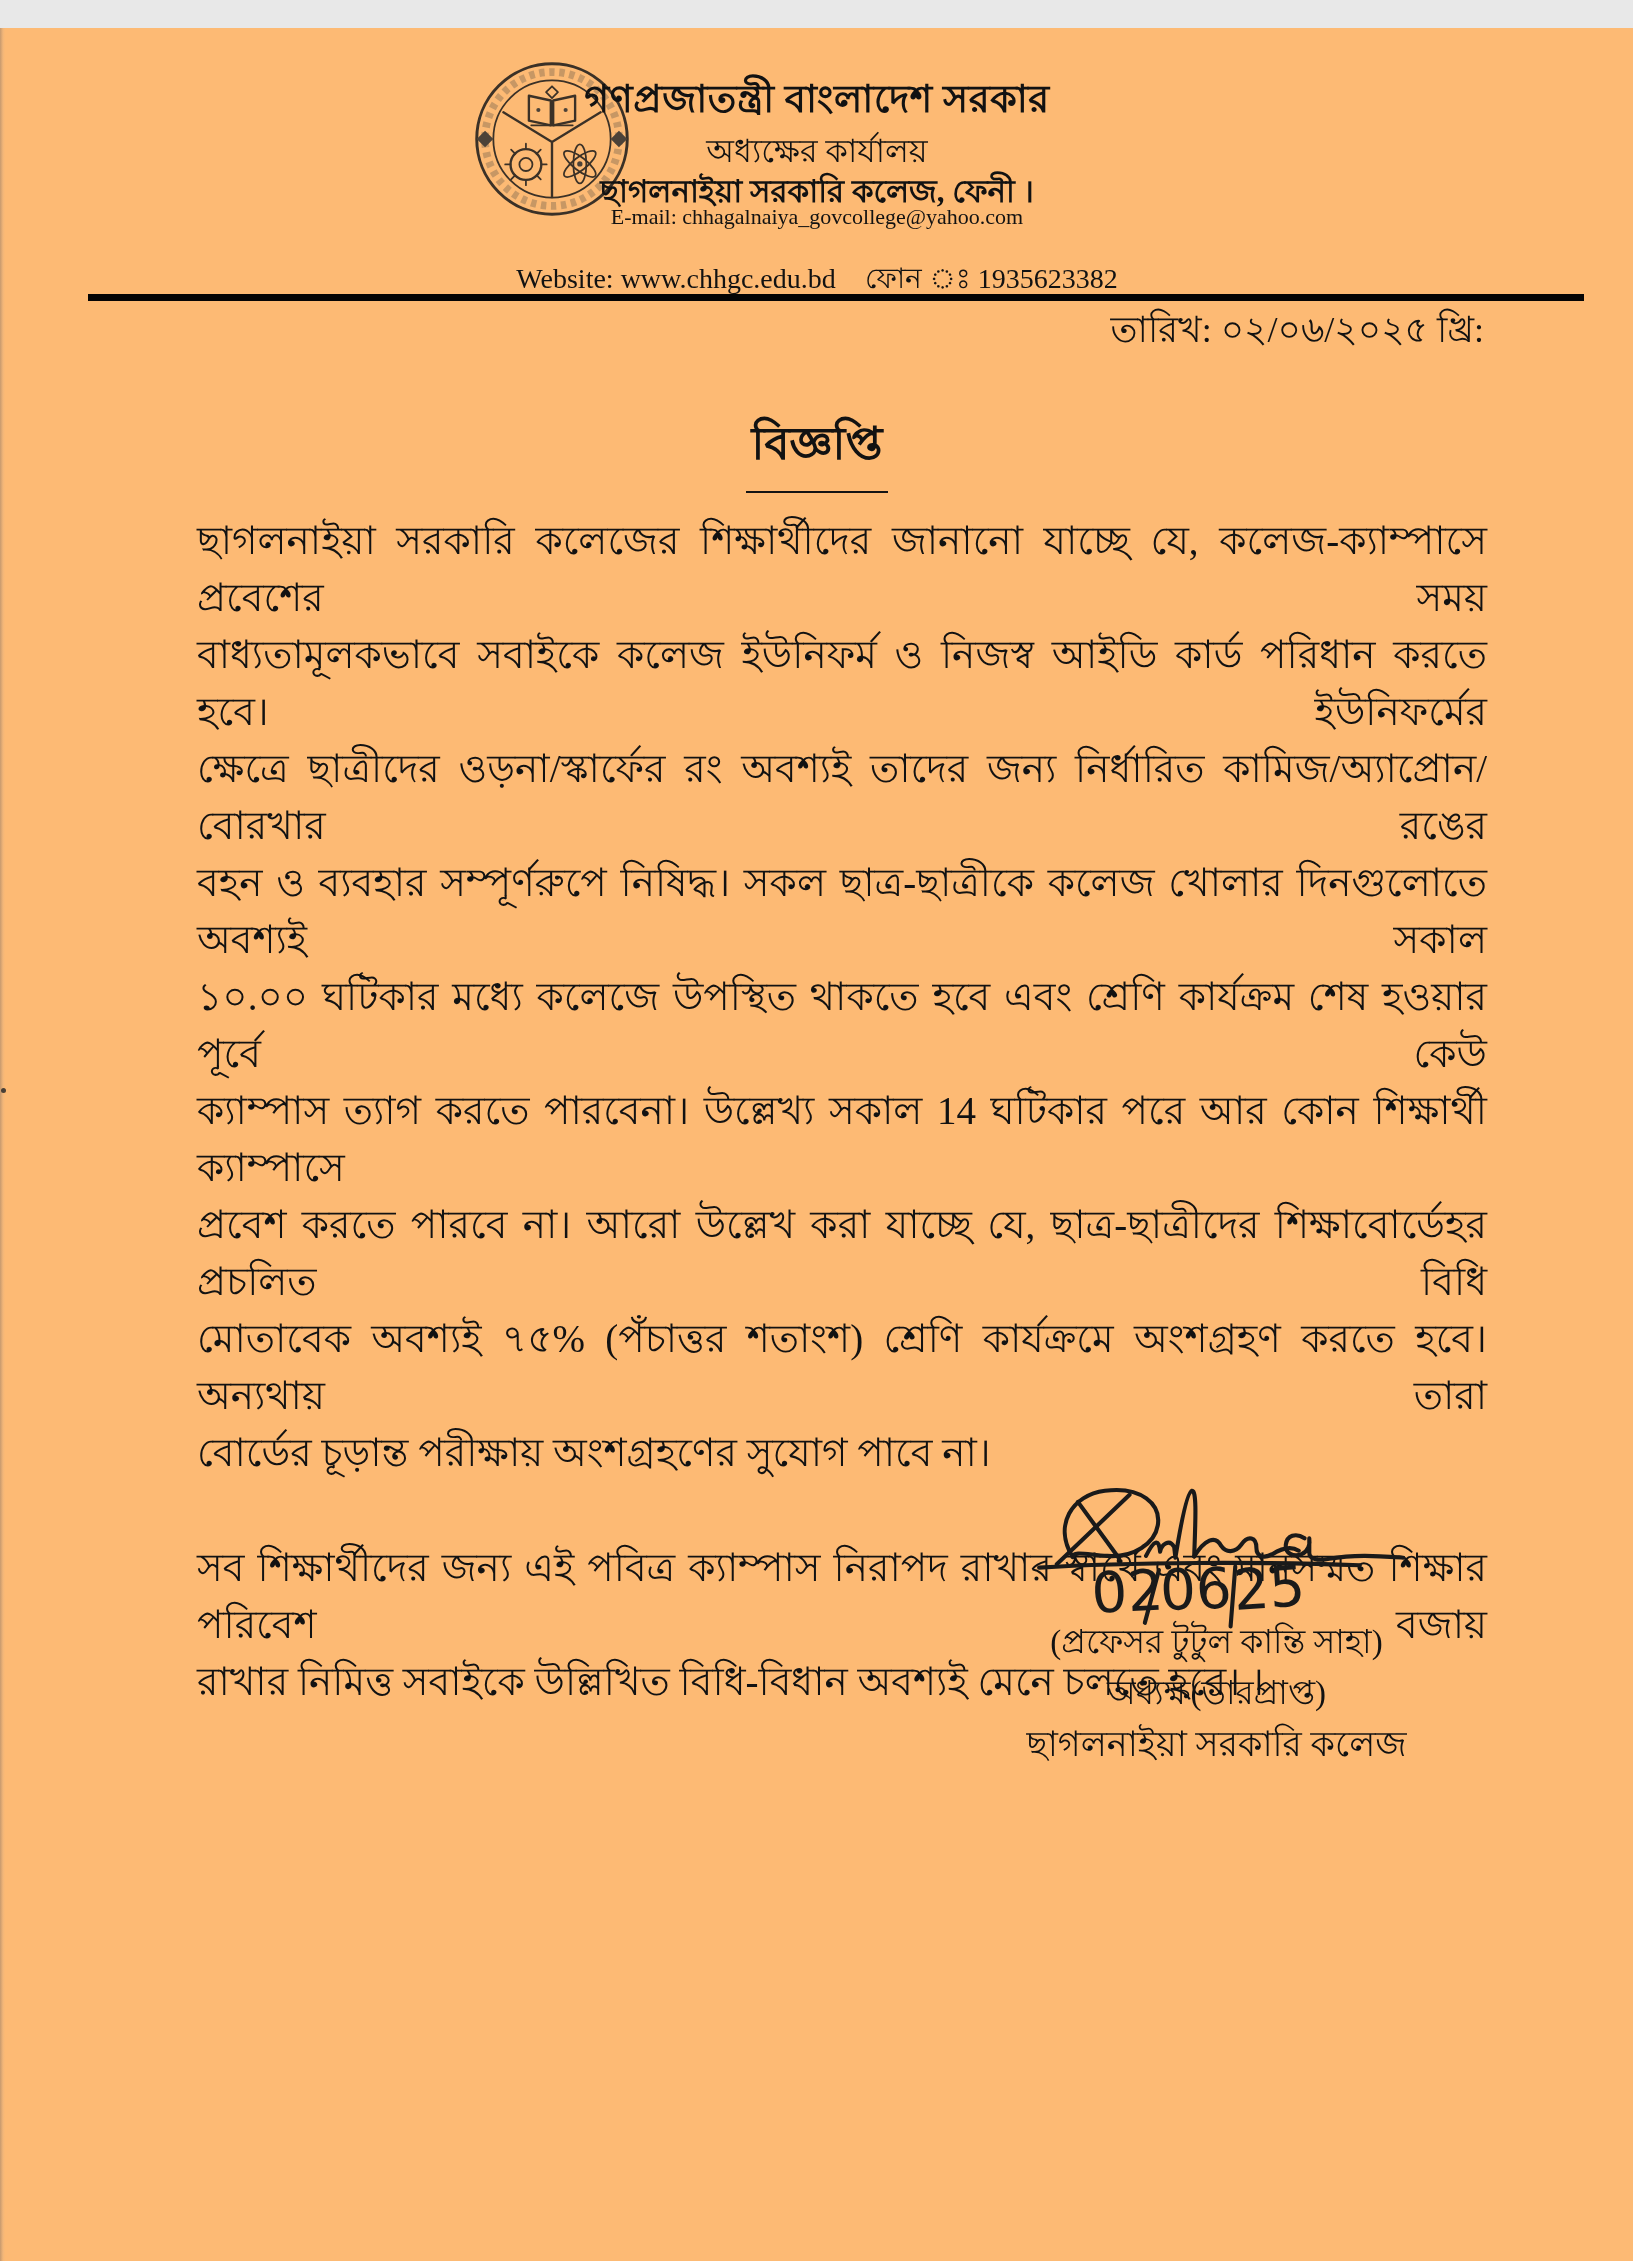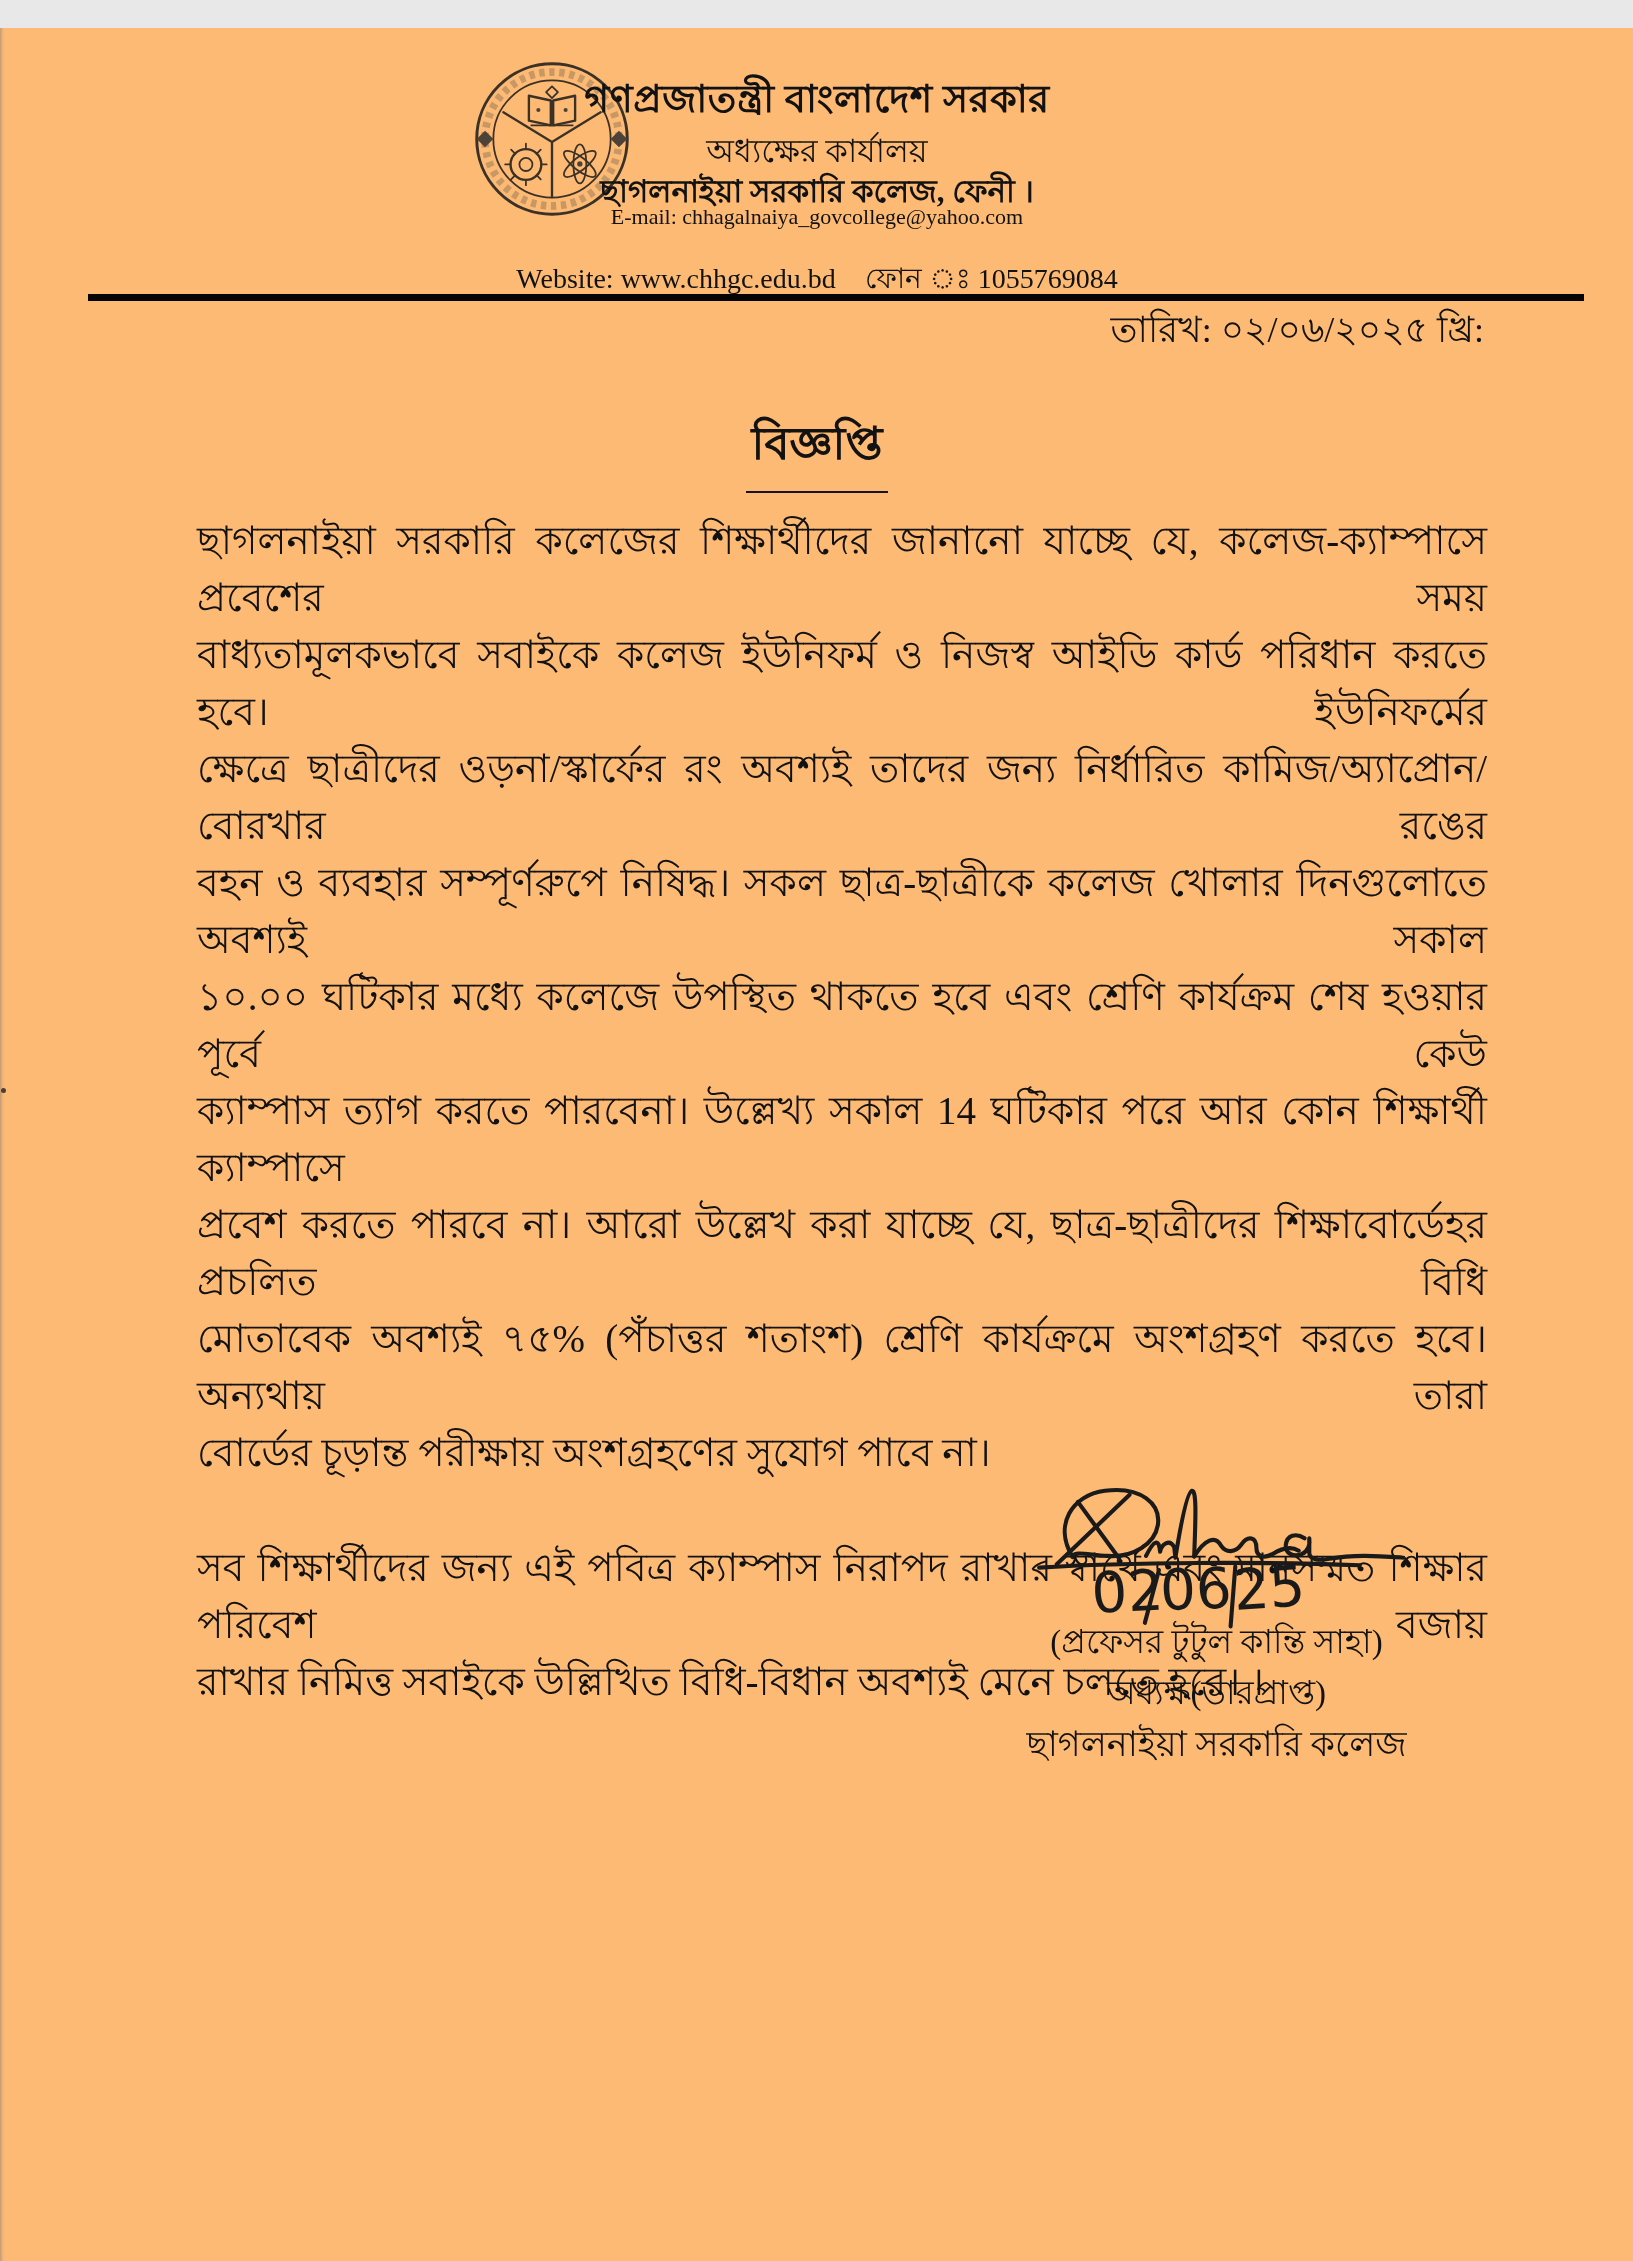--- a/index.html
+++ b/index.html
@@ -121,21 +121,21 @@
   <div class="hline h-inst">ছাগলনাইয়া সরকারি কলেজ, ফেনী ।</div>
   <div class="hline h-mail">
     <span>E-mail:</span>
     <span>chhagalnaiya_govcollege@yahoo.com</span>
   </div>
   <div class="hline h-web">
     <span>Website:</span>
     <span>www.chhgc.edu.bd</span>
     <span class="gap"></span>
     <span>ফোন ঃ</span>
-    <span>1055769084</span>
+    <span>1935623382</span>
   </div>
 
   <div class="rule"></div>
 
   <div class="date-line">তারিখ: ০২/০৬/২০২৫ খ্রি:</div>
 
   <div class="title-wrap">
     <span>বিজ্ঞপ্তি</span>
   </div>
 

